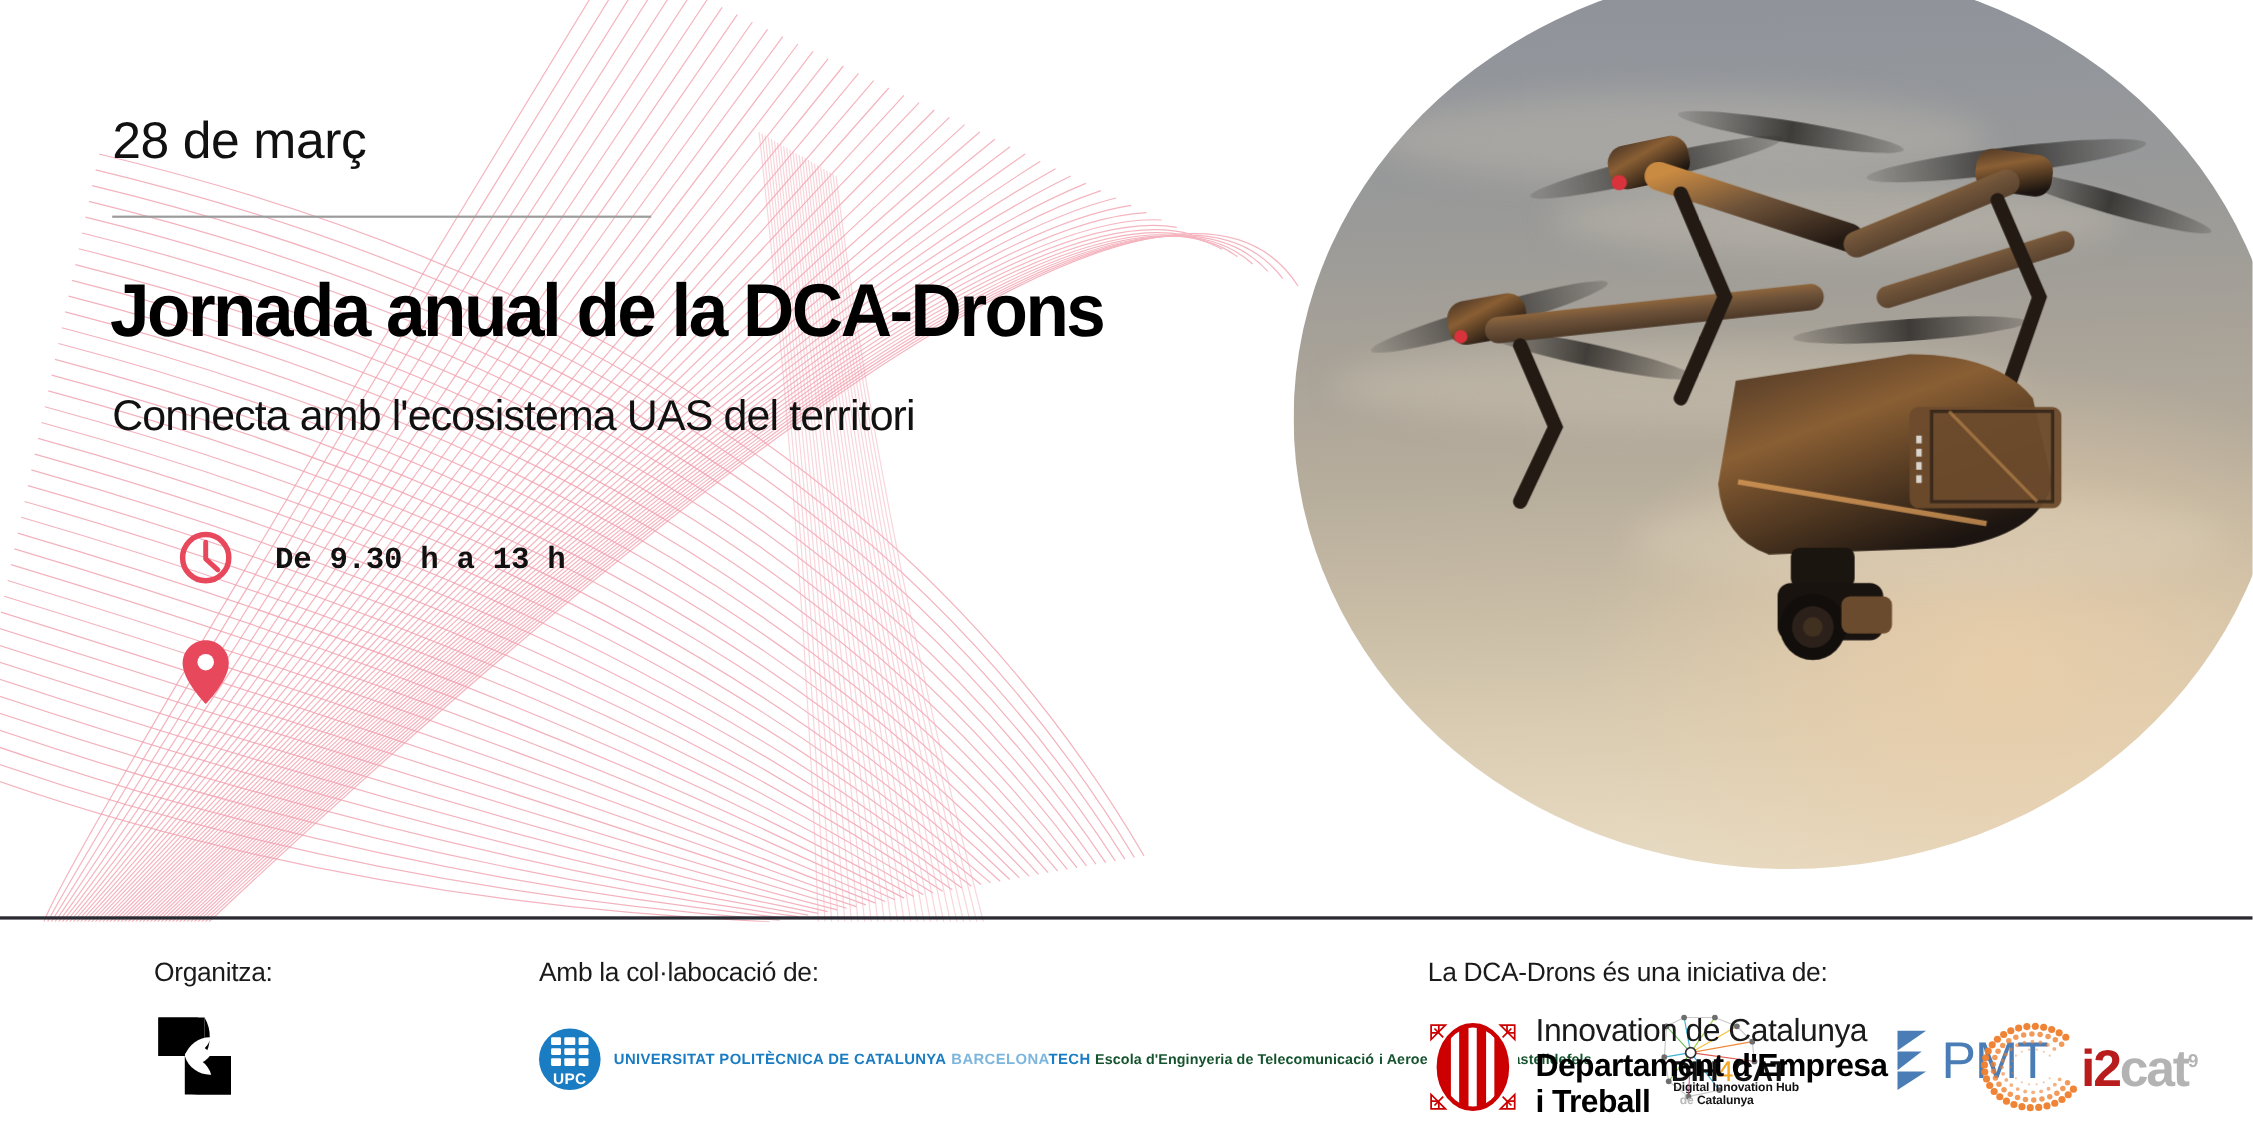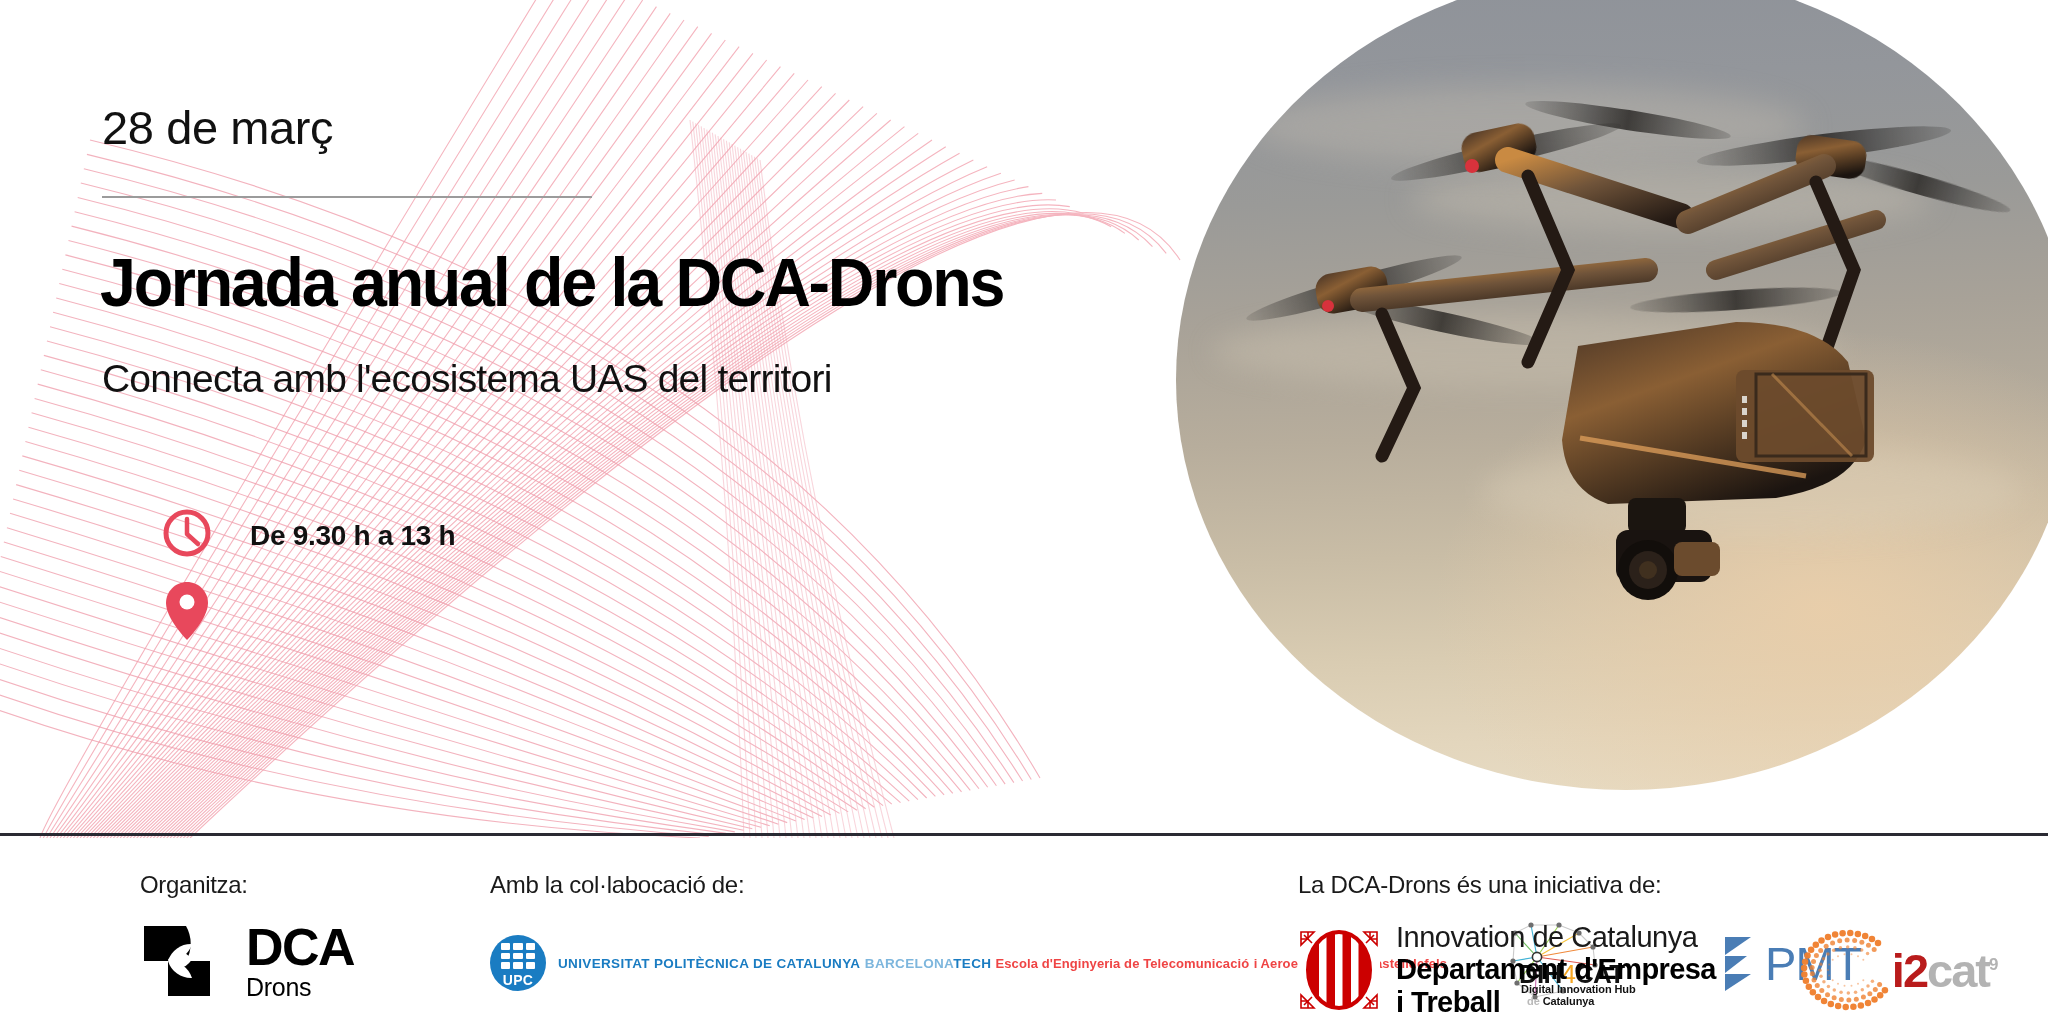--- a/index.html
+++ b/index.html
@@ -101,21 +101,21 @@
     letter-spacing: -0.8px;
     white-space: nowrap;
   }
 
   
   .info-row {
     position: absolute;
     display: flex;
     align-items: flex-start;
   }
-  .row-time { left: 160px; top: 506px; }
+  .row-time { left: 160px; top: 480px; font-family: Liberation Mono, monospace; }
   .row-place { left: 160px; top: 578px; }
 
   .icon-slot {
     width: 54px;
     flex: 0 0 54px;
     display: flex;
     justify-content: center;
     align-items: flex-start;
   }
   .info-text {
@@ -209,21 +209,21 @@
     letter-spacing: 0.35px; white-space: nowrap;
   }
   .upc-l2 {
     font-size: 13.5px; font-weight: 700;
     letter-spacing: 0.35px; white-space: nowrap; margin-top: 1px;
   }
   .upc-l2 .bcn { color: #7db6dd; }
   .upc-l2 .tech { color: #1a7cc2; }
   .upc-rule { height: 1.5px; background: #1a7cc2; margin: 4px 0 5px 0; width: 100%; }
   .upc-l3, .upc-l4 {
-    font-size: 13px; font-weight: 700; color: #ef4444;
+    font-size: 13px; font-weight: 700; color: #14532d;
     letter-spacing: 0.1px; white-space: nowrap; line-height: 1.3;
   }
 
   
   .dih-logo { position: relative; width: 168px; height: 84px; }
   .dih-net { position: absolute; left: 0; top: -4px; }
   .dih-word {
     position: absolute; left: 18px; top: 38px;
     font-size: 26px; font-weight: 700; color: #111;
     letter-spacing: -0.8px; white-space: nowrap;
@@ -527,24 +527,20 @@
               <path d="M4 4 H46 V39 H4 Z" fill="#000"></path>
               <path d="M46 4 A35 35 0 0 1 46 39 Z" fill="#000" transform="translate(0,0)"></path>
               <path d="M4 4 H40 A36 36 0 0 1 40 39 H4 Z" fill="#000"></path>
               <path d="M28 39 H70 V74 H28 Z" fill="#000"></path>
               <path d="M70 39 A36 36 0 0 1 34 74 H70 Z" fill="#000"></path>
               <path d="M28 39 A24 24 0 0 1 52 22 A24 24 0 0 1 28 39 Z" fill="#ffffff"></path>
               <path d="M28 39 A24 24 0 0 0 52 56 A24 24 0 0 0 28 39 Z" fill="#ffffff"></path>
               <path d="M28 37.5 Q40 22 52 37.5 Q40 54 28 37.5 Z" fill="#ffffff"></path>
             </svg>
           </span>
-          <span class="dca-text">
-            <span class="dca-big">DCA</span>
-            <span class="dca-small">Drons</span>
-          </span>
         </div>
       </div>
     </div>
 
     <div class="fgroup g-collab">
       <div class="fg-label">Amb la col·labocació de:</div>
       <div class="fg-logos">
 
         <div class="upc-logo" style="margin-right:54px;">
           <span class="upc-circle">

